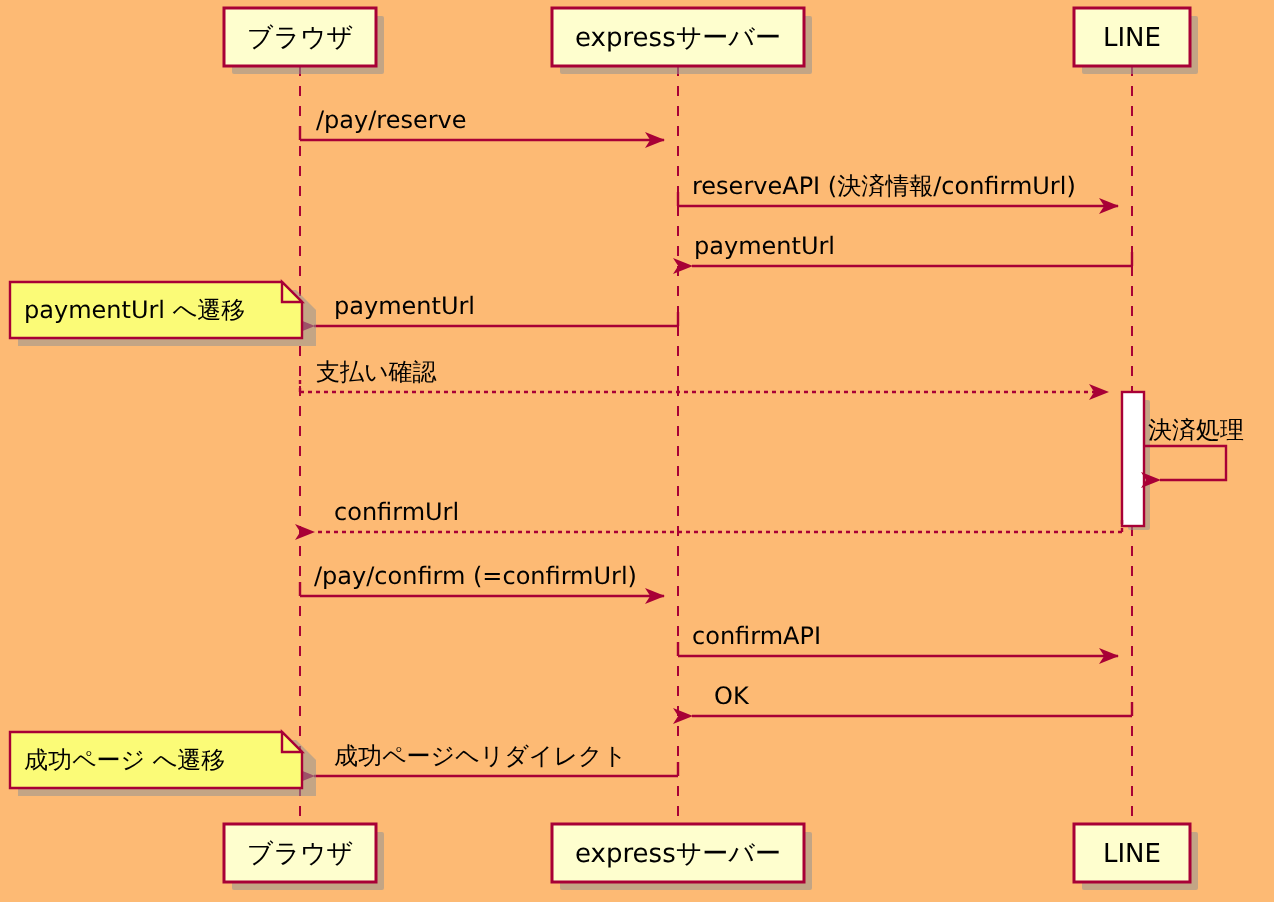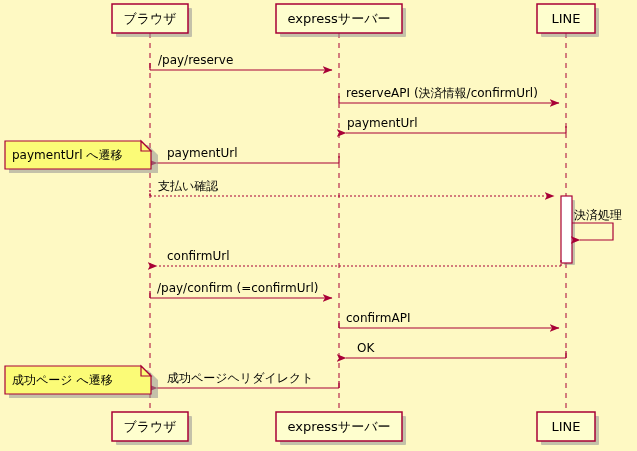--- a/index.html
+++ b/index.html
@@ -10,21 +10,21 @@
   body {
     width: 637px;
     height: 451px;
     font-family: "DejaVu Sans", "Liberation Sans", sans-serif;
     overflow: hidden;
   }
   #diagram-root {
     position: relative;
     width: 637px;
     height: 451px;
-    background: #fef9c3;
+    background: #fdba74;
   }
   svg#seq-svg {
     display: block;
     width: 637px;
     height: 451px;
   }
   .participant-box rect.pbox {
     fill: #FEFECE;
     stroke: #A80036;
     stroke-width: 1.5;

